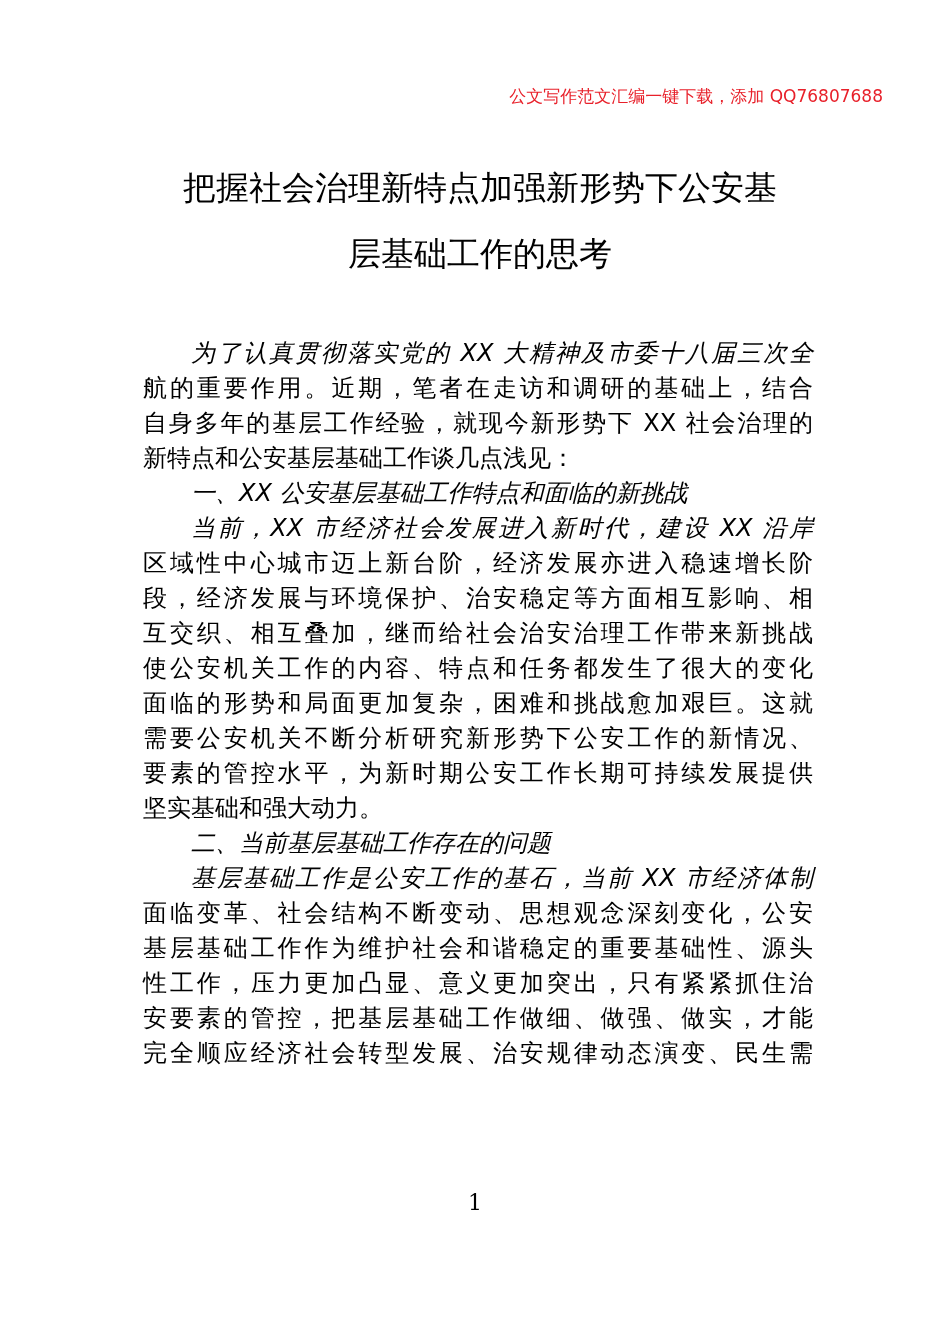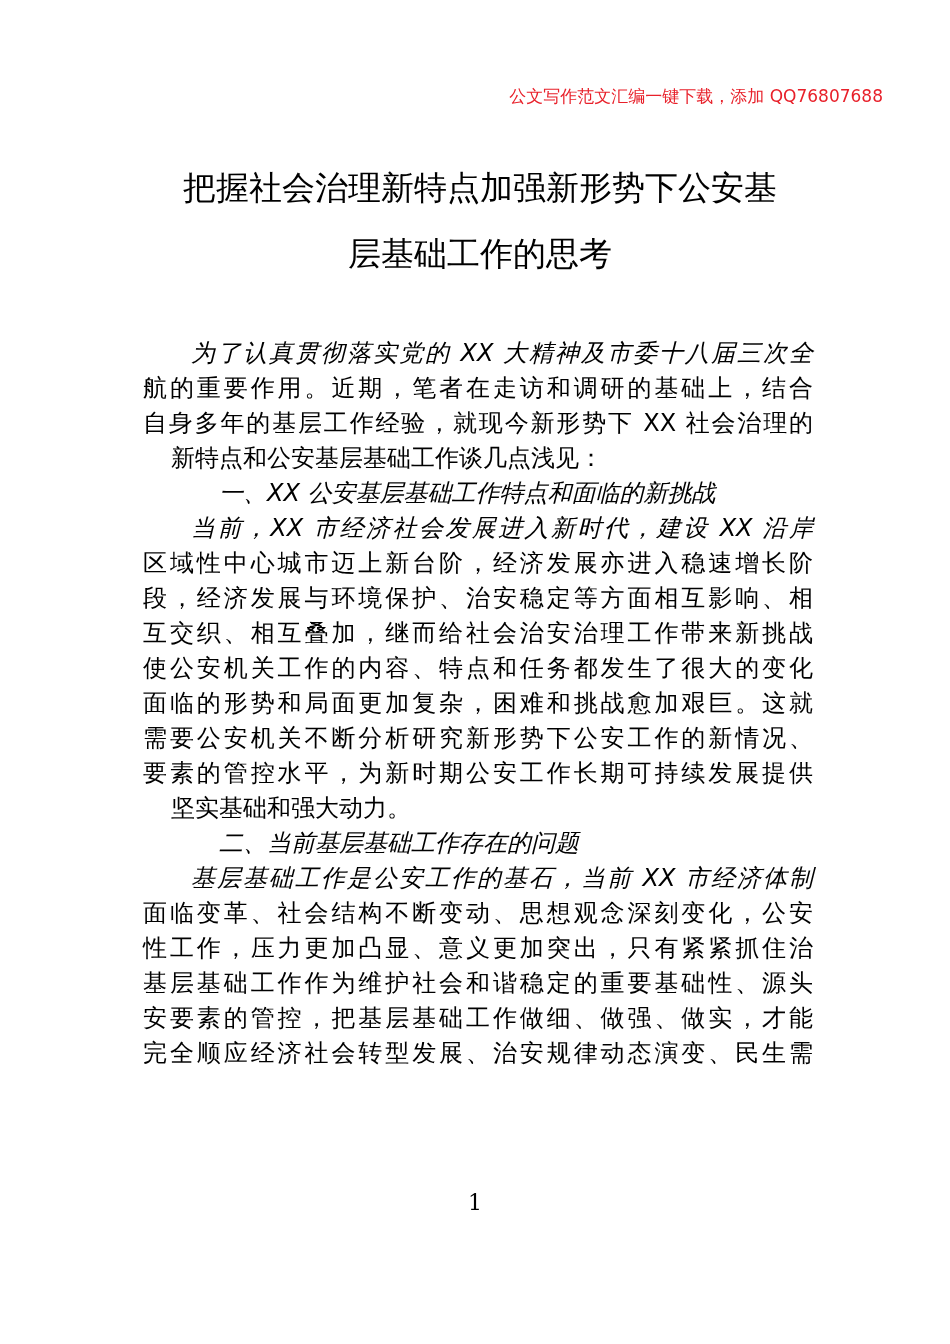--- a/index.html
+++ b/index.html
@@ -19,21 +19,21 @@
   .t2 { top: 232px; }
   .body-lines {
     position: absolute; left: 143px; top: 336px; width: 670px;
     font-family: "DejaVu Sans", sans-serif; font-size: 24px; color: #000;
   }
   .line {
     height: 35px; line-height: 35px; white-space: nowrap;
     text-align: justify; text-align-last: justify;
   }
   .line.indent { padding-left: 48px; font-style: italic; }
-  .line.last { text-align-last: left; margin-left: 28px; }
+  .line.last { text-align-last: left; }
   .page-num {
     position: absolute; top: 1190px; left: 0; width: 950px; text-align: center;
     font-family: "DejaVu Serif", serif; font-size: 22px; color: #000;
   }
 </style>
 </head>
 <body>
 
 <div class="page">
   <div class="promo">公文写作范文汇编一键下载，添加 QQ76807688</div>
@@ -52,20 +52,20 @@
     <div class="line">段，经济发展与环境保护、治安稳定等方面相互影响、相</div>
     <div class="line">互交织、相互叠加，继而给社会治安治理工作带来新挑战</div>
     <div class="line">使公安机关工作的内容、特点和任务都发生了很大的变化</div>
     <div class="line">面临的形势和局面更加复杂，困难和挑战愈加艰巨。这就</div>
     <div class="line">需要公安机关不断分析研究新形势下公安工作的新情况、</div>
     <div class="line">要素的管控水平，为新时期公安工作长期可持续发展提供</div>
     <div class="line last">坚实基础和强大动力。</div>
     <div class="line indent last">二、当前基层基础工作存在的问题</div>
     <div class="line indent">基层基础工作是公安工作的基石，当前 XX 市经济体制</div>
     <div class="line">面临变革、社会结构不断变动、思想观念深刻变化，公安</div>
+    <div class="line">基层基础工作作为维护社会和谐稳定的重要基础性、源头</div>
     <div class="line">性工作，压力更加凸显、意义更加突出，只有紧紧抓住治</div>
-    <div class="line">基层基础工作作为维护社会和谐稳定的重要基础性、源头</div>
     <div class="line">安要素的管控，把基层基础工作做细、做强、做实，才能</div>
     <div class="line">完全顺应经济社会转型发展、治安规律动态演变、民生需</div>
   </div>
 
   <div class="page-num">1</div>
 </div>
 
 </body></html>

